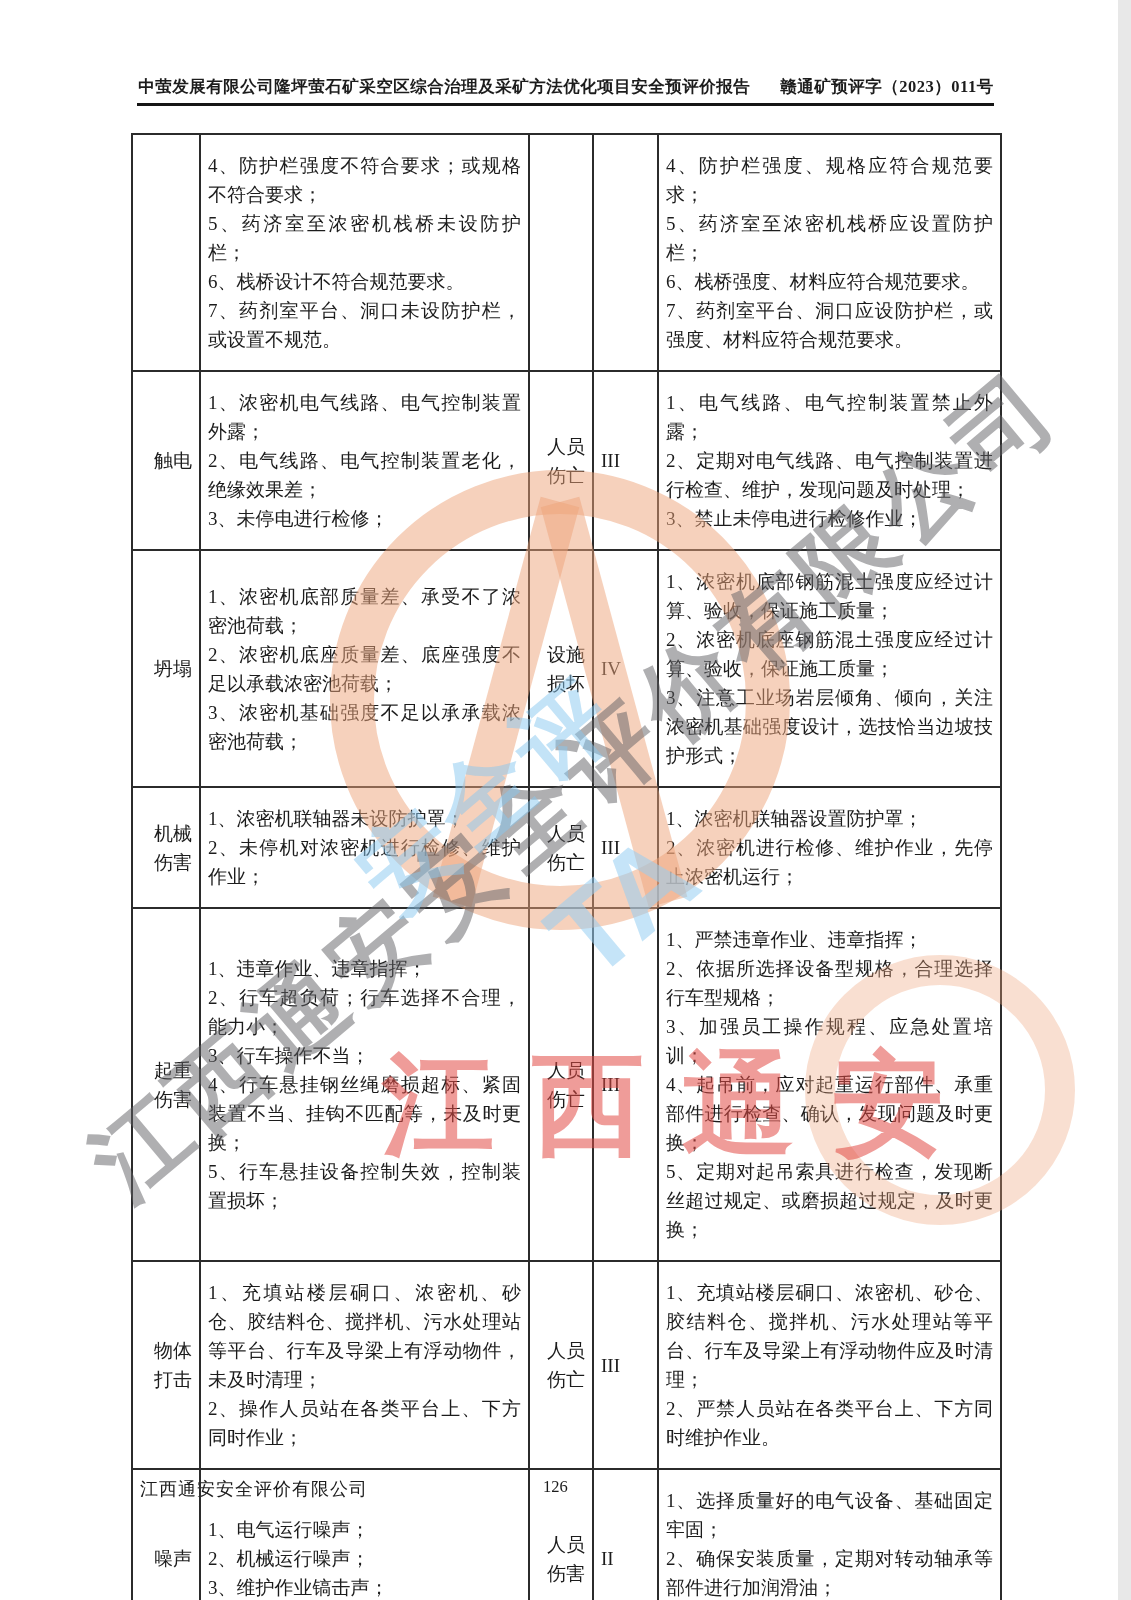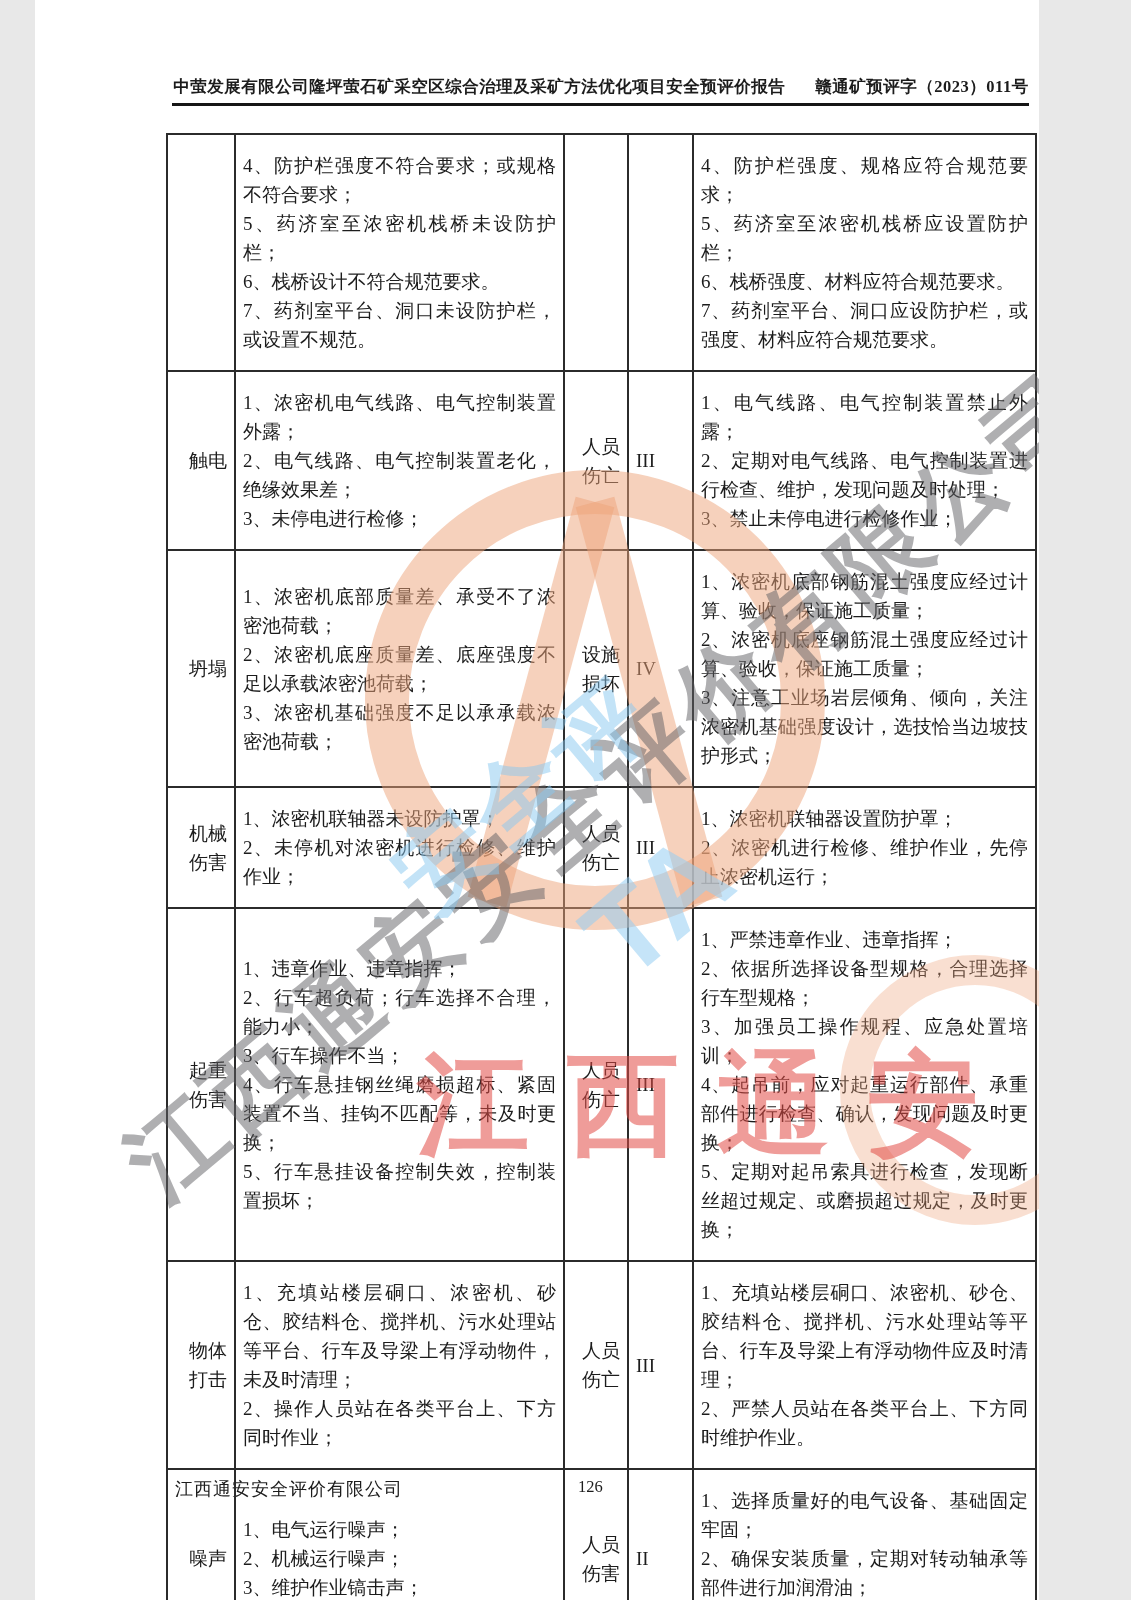--- a/index.html
+++ b/index.html
@@ -1,23 +1,22 @@
 <!DOCTYPE html>
 <html><head>
 <meta charset="utf-8">
 <style>
   html,body{margin:0;padding:0;background:#e8e8e8;}
   .page{
     position:relative;
-    width:1004px;height:1600px;
+    width:1118px;height:1600px;
     background:#ffffff;
     font-family:"Liberation Serif","DejaVu Serif",serif;
     color:#1c1c1c;
     overflow:hidden;
-    margin-left:35px;
   }
   
   .header{
     position:absolute;left:135px;top:76px;width:862px;
     display:flex;justify-content:center;gap:30px;
     font-size:16.5px;font-weight:600;letter-spacing:.5px;white-space:nowrap;
   }
   .header-rule{
     position:absolute;left:137px;top:103px;width:857px;height:3px;
     background:#151515;

